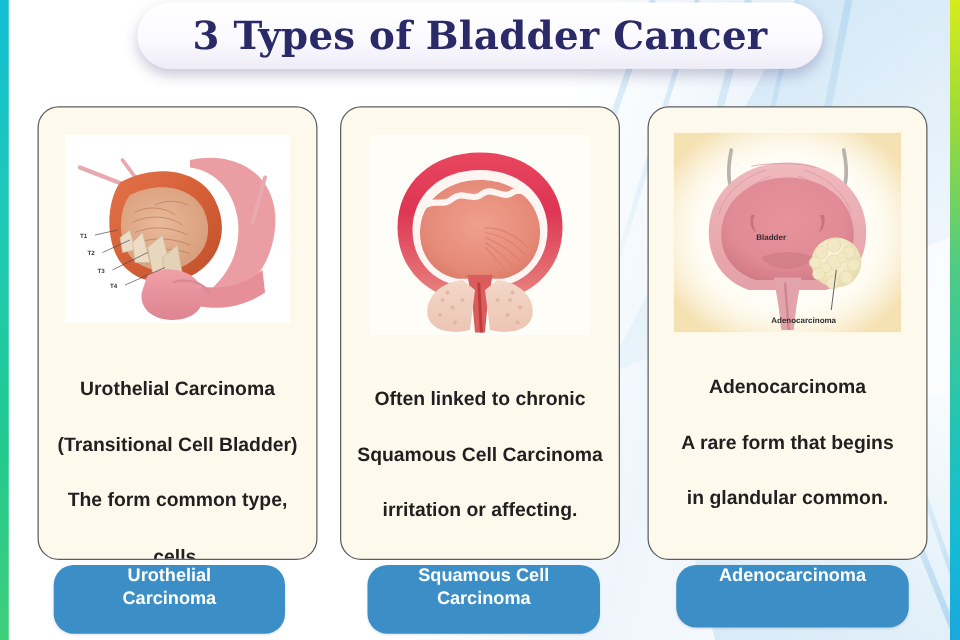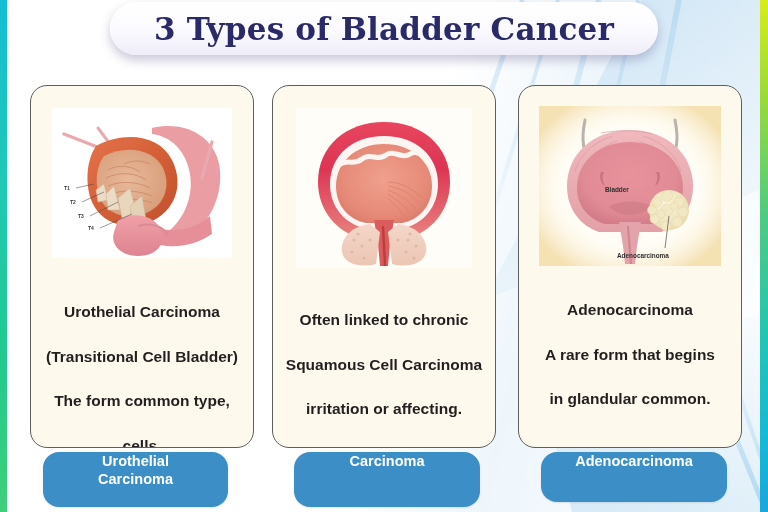--- a/index.html
+++ b/index.html
@@ -376,20 +376,21 @@
   </div>
 
   <div class="pill" id="pill-1">
     <div>
       <span class="ln">Urothelial</span>
       <span class="ln">Carcinoma</span>
     </div>
   </div>
   <div class="pill" id="pill-2">
     <div>
+      <span class="ln">Squamous Cell</span>
       <span class="ln">Carcinoma</span>
     </div>
   </div>
   <div class="pill" id="pill-3">
     <div>
       <span class="ln">Adenocarcinoma</span>
     </div>
   </div>
 
 </div>

